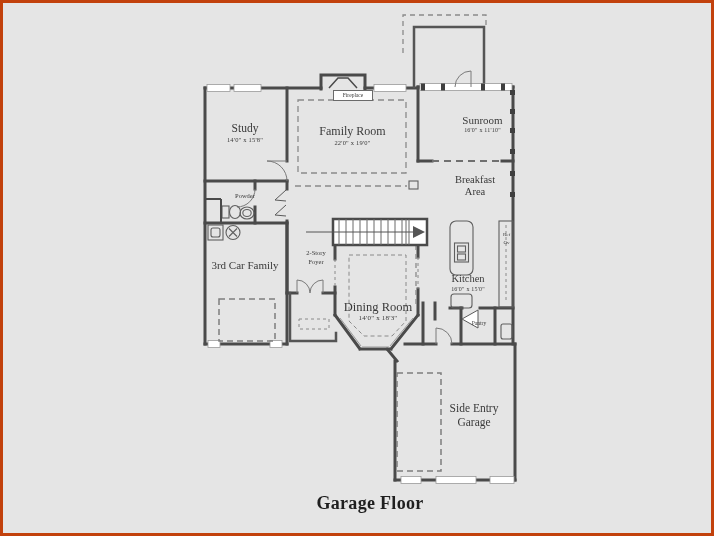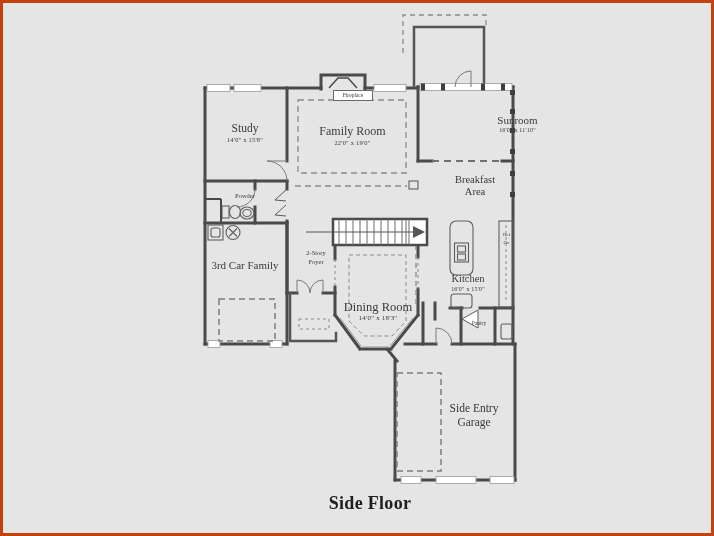--- a/index.html
+++ b/index.html
@@ -203,21 +203,21 @@
   <div class="lbl" style="left:197px;top:119px;width:90px;">
     <div class="room" style="font-size:11.5px;">Study</div>
     <div class="dims">14'0" x 15'8"</div>
   </div>
 
   <div class="lbl" style="left:292px;top:122px;width:115px;">
     <div class="room">Family Room</div>
     <div class="dims">22'0" x 19'0"</div>
   </div>
 
-  <div class="lbl" style="left:440px;top:111px;width:69px;padding-left:40px;">
+  <div class="lbl" style="left:405px;top:111px;width:69px;padding-left:40px;">
     <div class="room" style="font-size:11px;">Sunroom</div>
     <div class="dims" style="font-size:6px;">16'0" x 11'10"</div>
   </div>
 
   <div class="lbl" style="left:430px;top:171px;width:84px;font-size:10.5px;line-height:11.5px;">
     <div>Breakfast</div>
     <div>Area</div>
   </div>
 
   <div class="lbl" style="left:429px;top:270px;width:72px;">
@@ -246,15 +246,15 @@
     <div>Foyer</div>
   </div>
 
   <div class="lbl fireplace-box" style="left:330px;top:87px;width:38px;">Fireplace</div>
 
   <div class="lbl" style="left:496px;top:228px;width:15px;font-size:5px;line-height:7.5px;">
     <div>Ref</div>
     <div>Ov</div>
   </div>
 
-  <div class="lbl title" style="left:257px;top:490px;width:220px;">Side Floor</div>
+  <div class="lbl title" style="left:257px;top:490px;width:220px;">Garage Floor</div>
 
 </div>
 
 </body></html>

